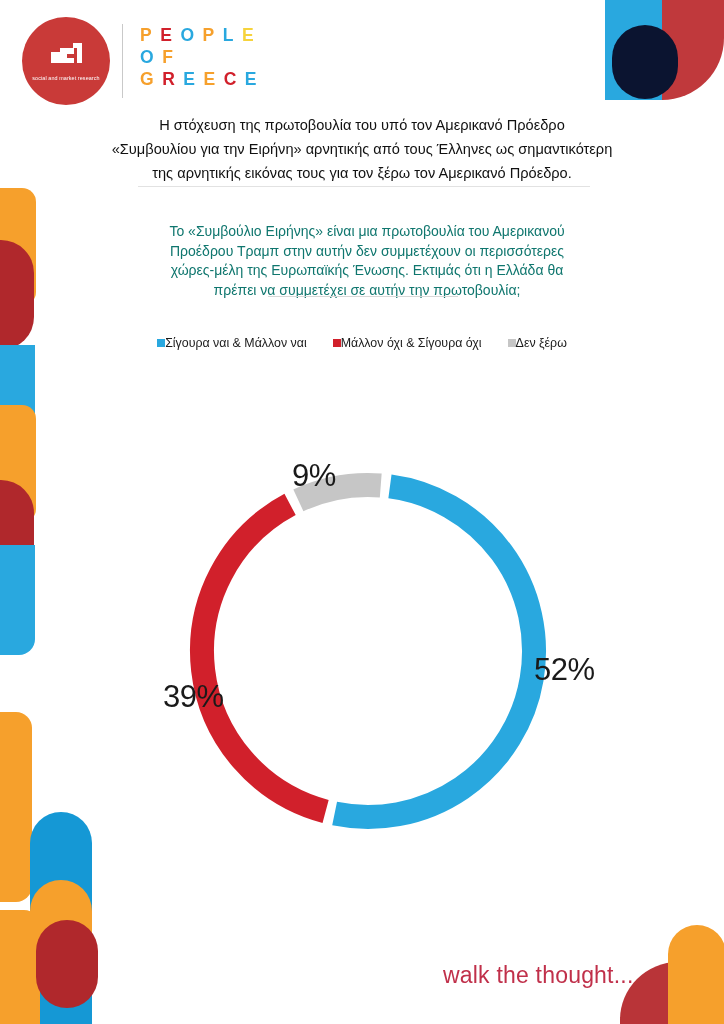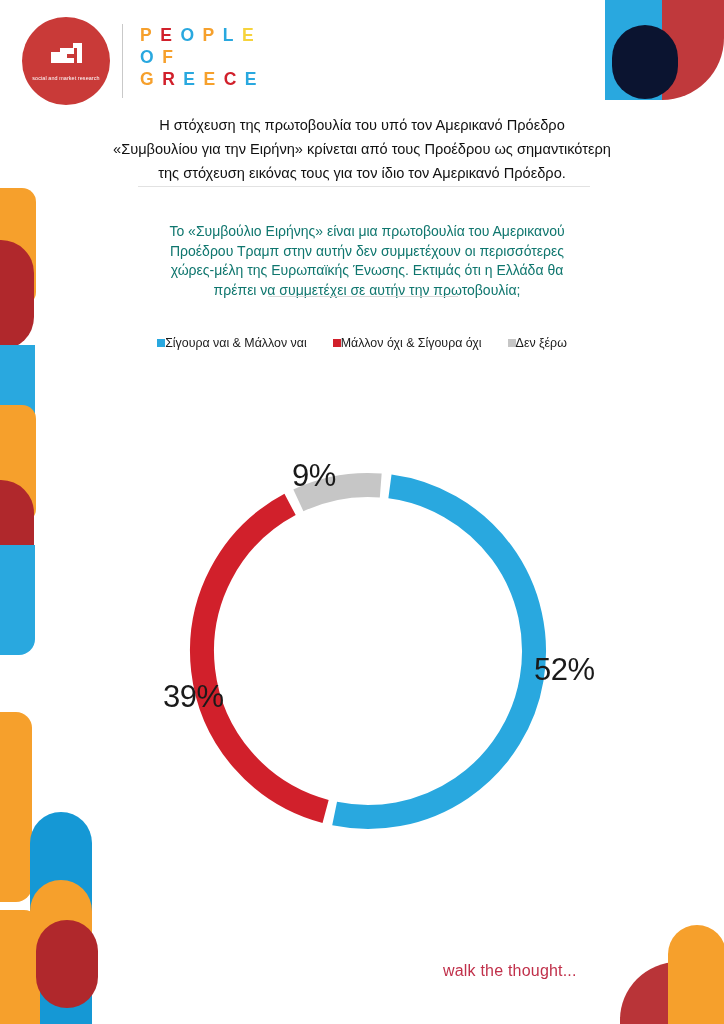--- a/index.html
+++ b/index.html
@@ -123,21 +123,21 @@
     letter-spacing: -0.5px;
     white-space: nowrap;
   }
   #pct-blue { left: 534px; top: 652px; }
   #pct-red  { left: 163px; top: 679px; }
   #pct-gray { left: 292px; top: 458px; }
 
   
   #tagline {
     position: absolute; left: 443px; top: 962px;
-    font-size: 16px; color: #c0304a; letter-spacing: .2px;
+    font-size: 23px; color: #c0304a; letter-spacing: .2px;
     white-space: nowrap;
   }
 </style>
 </head>
 <body>
 
 <div id="page">
 
   <div class="decor" id="tr-blue-round"></div>
   <div class="decor" id="tr-red"></div>
@@ -183,22 +183,22 @@
         <span class="bl" style="color:#29a8df">O</span><span class="bl" style="color:#f6a02c">F</span>
       </div>
       <div class="brand-line">
         <span class="bl" style="color:#f6a02c">G</span><span class="bl" style="color:#d1202b">R</span><span class="bl" style="color:#29a8df">E</span><span class="bl" style="color:#f6a02c">E</span><span class="bl" style="color:#d1202b">C</span><span class="bl" style="color:#29a8df">E</span>
       </div>
     </div>
   </div>
 
   <div id="title">
     <div>Η στόχευση της πρωτοβουλία του υπό τον Αμερικανό Πρόεδρο</div>
-    <div>«Συμβουλίου για την Ειρήνη» κρίνεται από τους Προέδρου ως σημαντικότερη</div>
-    <div>της στόχευση εικόνας τους για τον ίδιο τον Αμερικανό Πρόεδρο.</div>
+    <div>«Συμβουλίου για την Ειρήνη» αρνητικής από τους Έλληνες ως σημαντικότερη</div>
+    <div>της αρνητικής εικόνας τους για τον ξέρω τον Αμερικανό Πρόεδρο.</div>
   </div>
   <div id="title-rule"></div>
 
   <div id="question">
     <div>Το «Συμβούλιο Ειρήνης» είναι μια πρωτοβουλία του Αμερικανού</div>
     <div>Προέδρου Τραμπ στην αυτήν δεν συμμετέχουν οι περισσότερες</div>
     <div>χώρες-μέλη της Ευρωπαϊκής Ένωσης. Εκτιμάς ότι η Ελλάδα θα</div>
     <div>πρέπει να συμμετέχει σε αυτήν την πρωτοβουλία;</div>
   </div>
   <div id="question-rule"></div>

